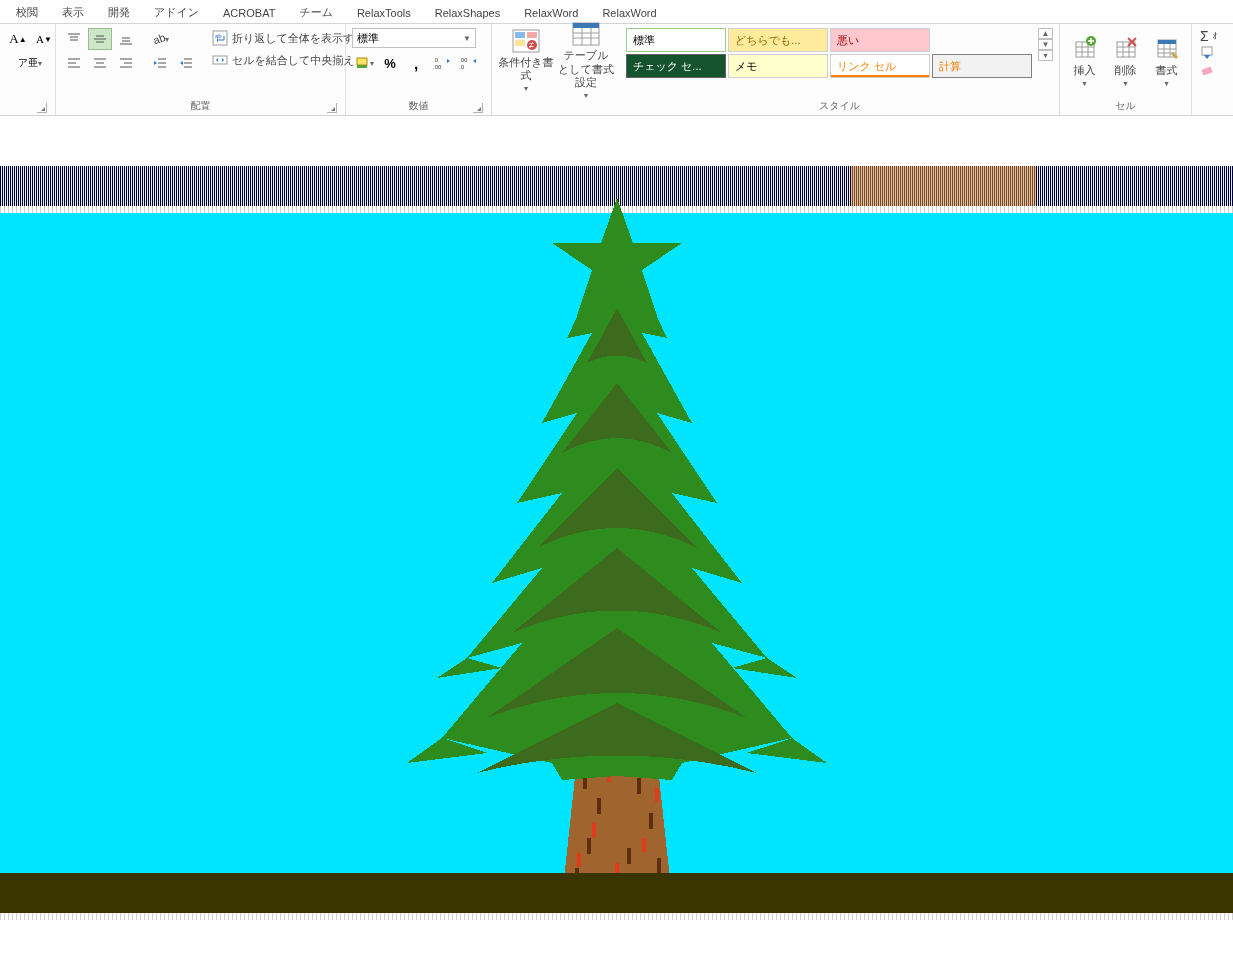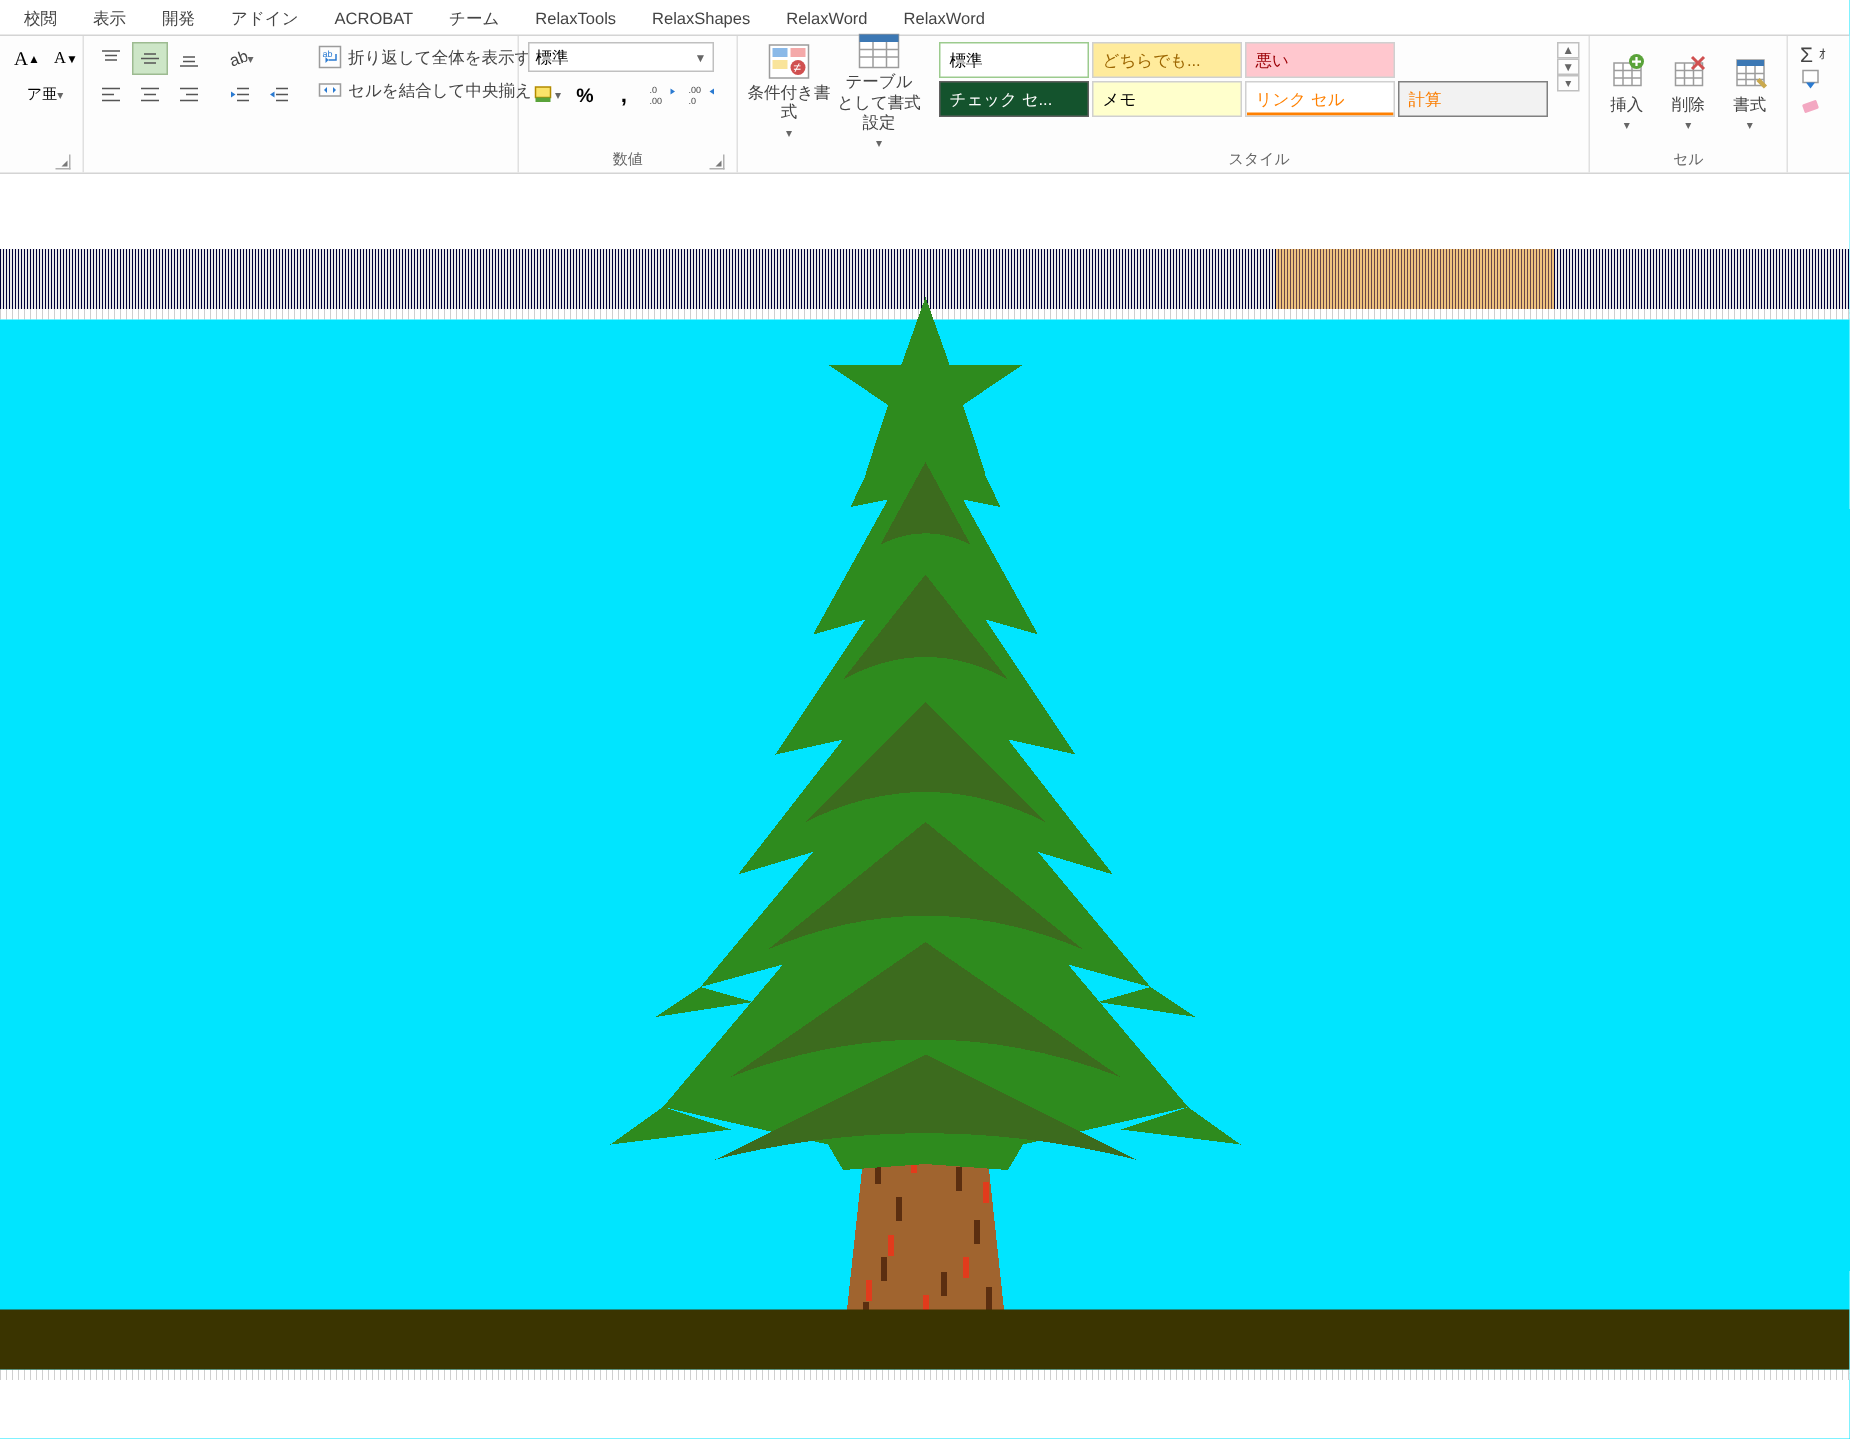--- a/index.html
+++ b/index.html
@@ -328,20 +328,21 @@
           <svg width="16" height="16">
               <rect x="1" y="4" width="14" height="8" fill="none" stroke="#9c9c9c"></rect>
               <polygon points="4,8 6,6 6,10" fill="#2a7ad1"></polygon>
               <polygon points="12,8 10,6 10,10" fill="#2a7ad1"></polygon>
             </svg>
           <span>セルを結合して中央揃え</span>
           <span style="font-size:8px;color:#666">▾</span>
         </div>
       </div>
     </div>
+    <div class="group-title"><span>配置</span><span class="dlglaunch"></span></div>
   </div>
 
   <div class="group" style="width:146px">
     <div class="group-body">
       <div class="col" style="gap:4px">
         <div class="nfselect">
           <span>標準</span>
           <span class="arrow">▼</span>
         </div>
         <div class="row">

